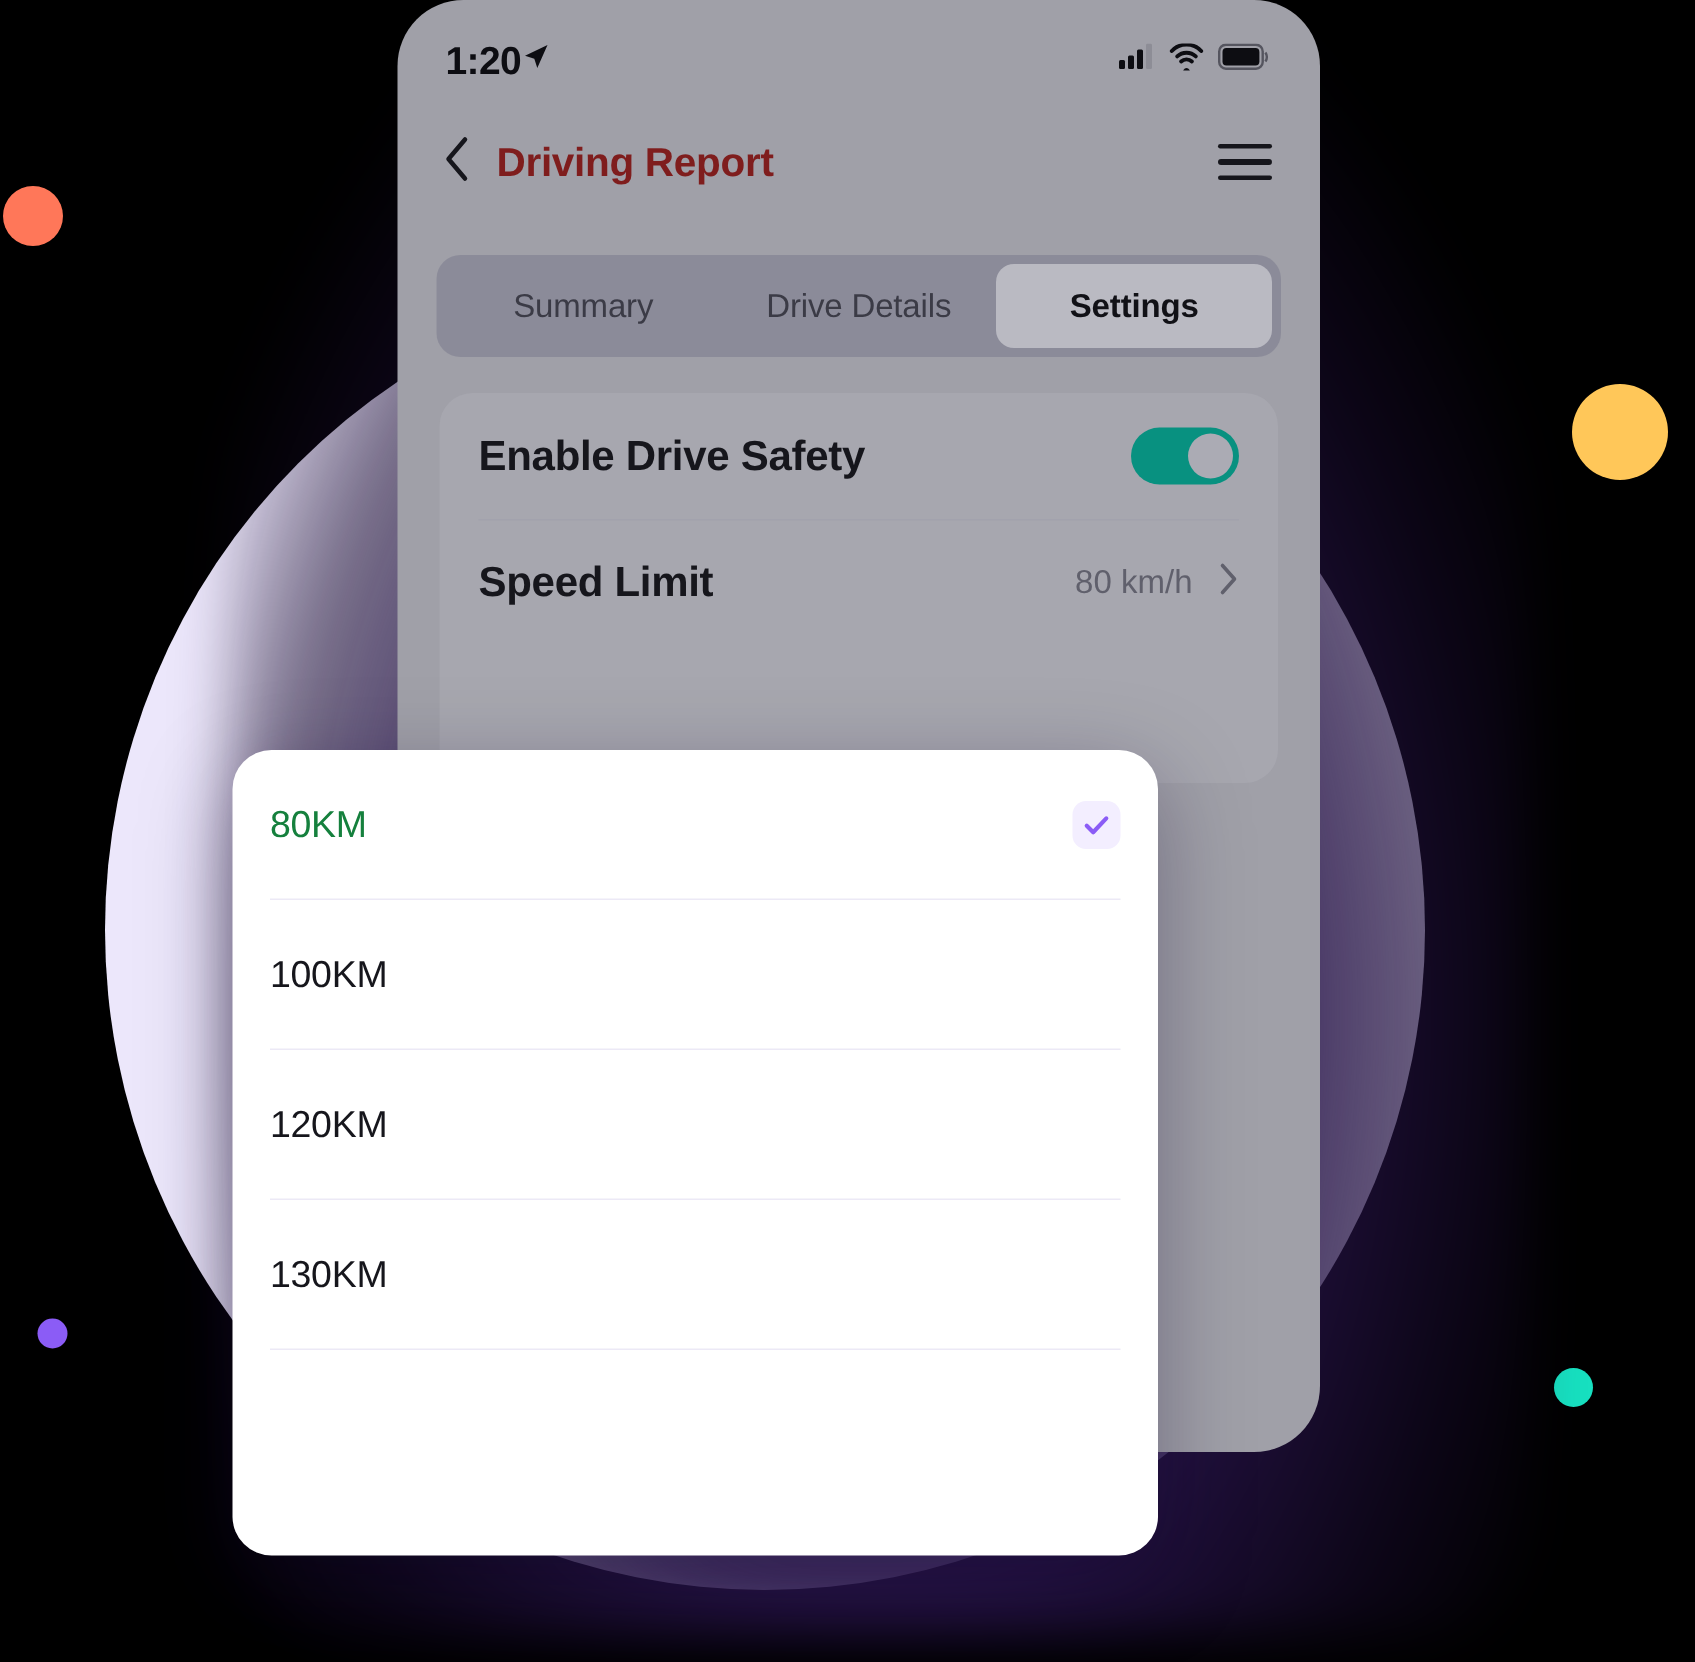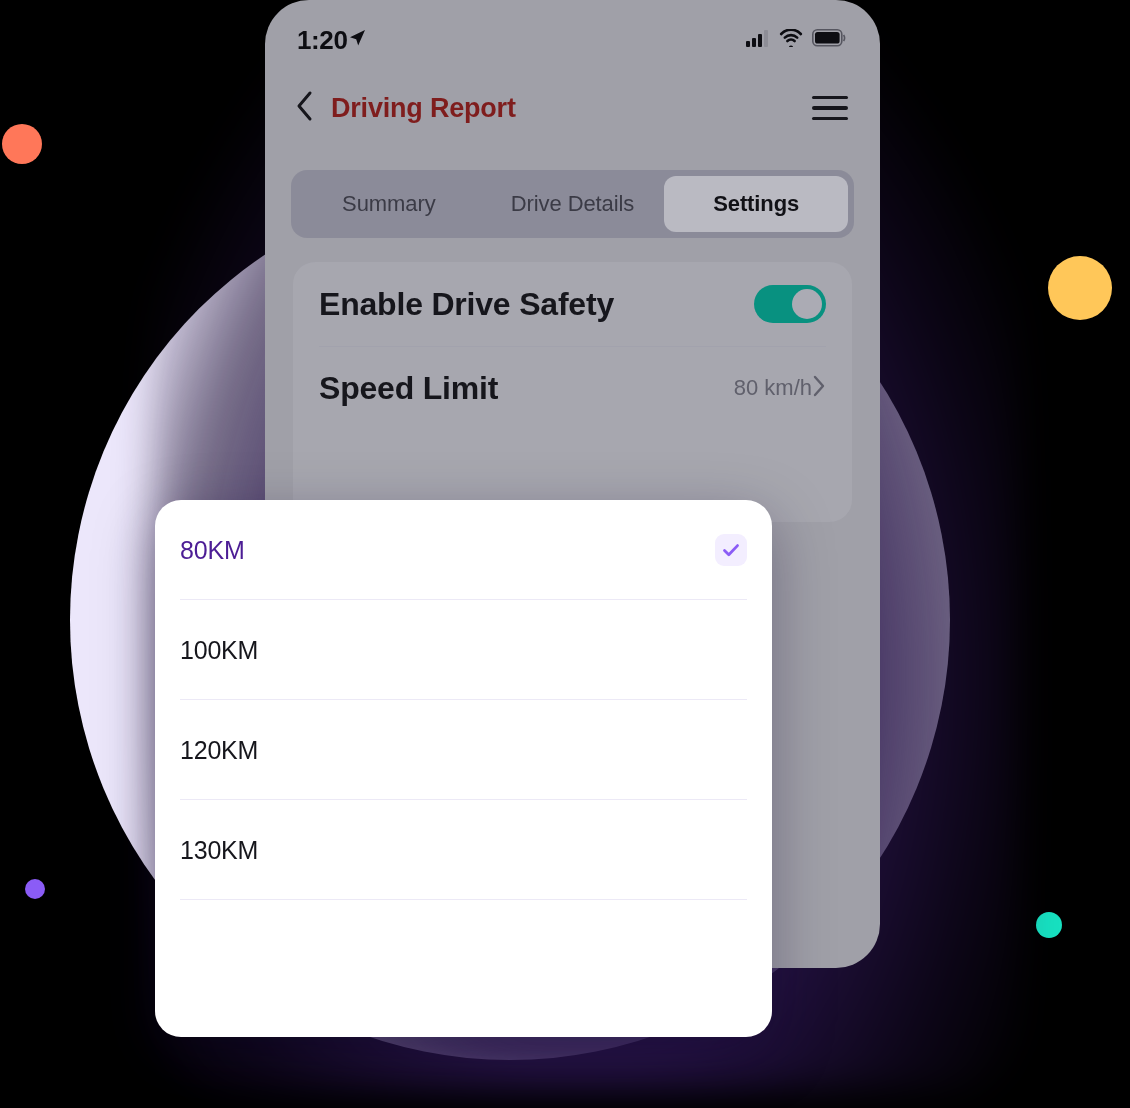--- a/index.html
+++ b/index.html
@@ -187,29 +187,29 @@
     position: relative;
   }
   .srow + .srow::before {
     content: "";
     position: absolute;
     top: 0; left: 0; right: 0;
     height: 1px;
     background: rgba(160,160,172,0.7);
   }
   .srow-label {
-    font-size: 32px;
+    font-size: 28px;
     font-weight: 700;
     color: #16161c;
     letter-spacing: -0.2px;
   }
   .srow-right {
     display: flex;
     align-items: center;
-    gap: 1px;
+    gap: 18px;
   }
   .srow-value {
     font-size: 22px;
     color: #60606c;
   }
   .chev {
     display: block;
   }
 
   
@@ -257,21 +257,21 @@
     left: 25px; right: 25px;
     height: 1px;
     background: #ece9f6;
   }
   .opt-label {
     font-size: 25px;
     color: #16161c;
     letter-spacing: -0.2px;
   }
   .opt.selected .opt-label {
-    color: #4c1d95;
+    color: #15803d;
   }
   .check-box {
     width: 32px; height: 32px;
     border-radius: 9px;
     background: #f3eeff;
     display: flex;
     align-items: center;
     justify-content: center;
   }
 </style>

